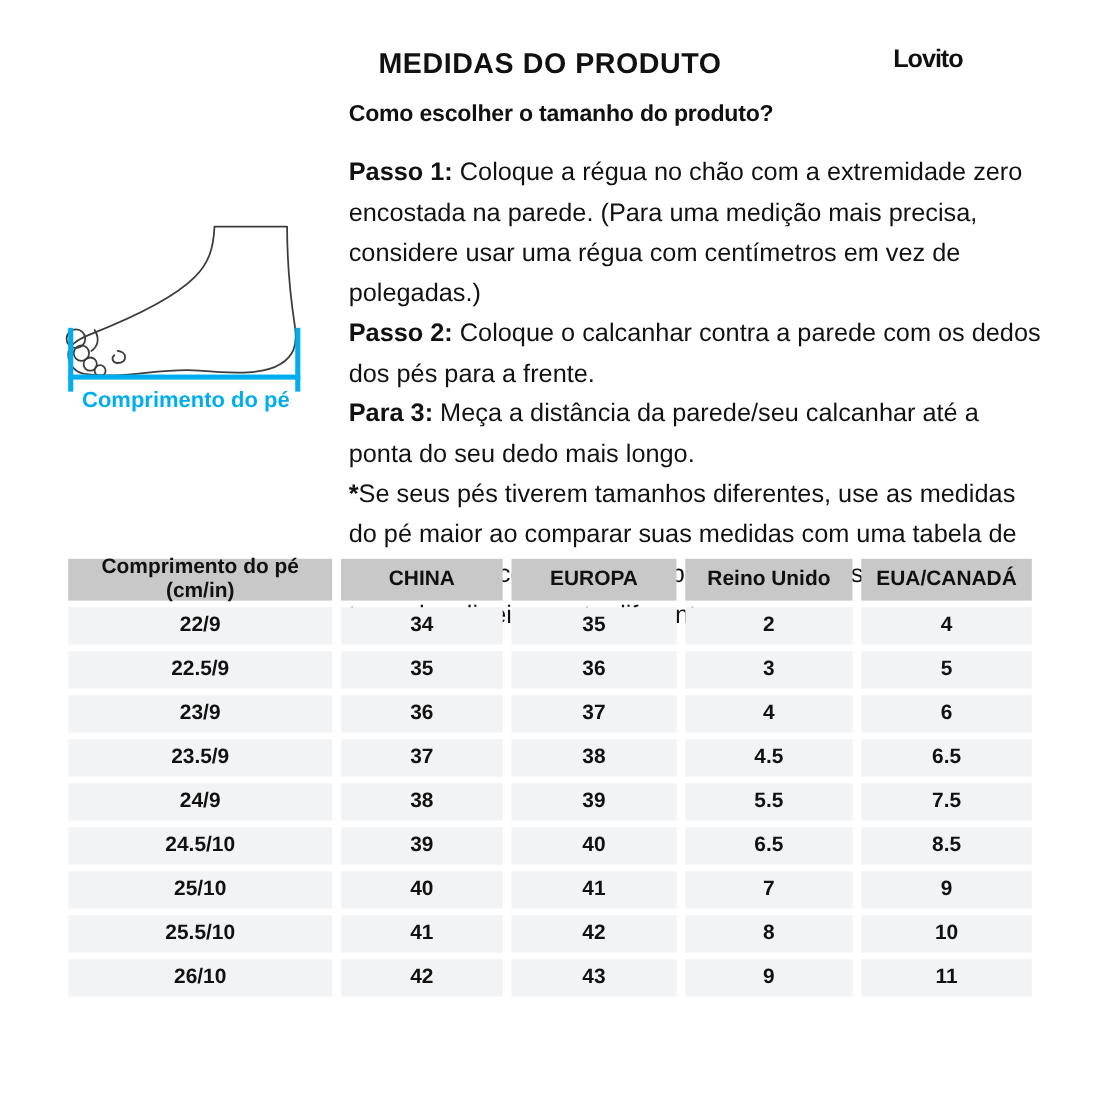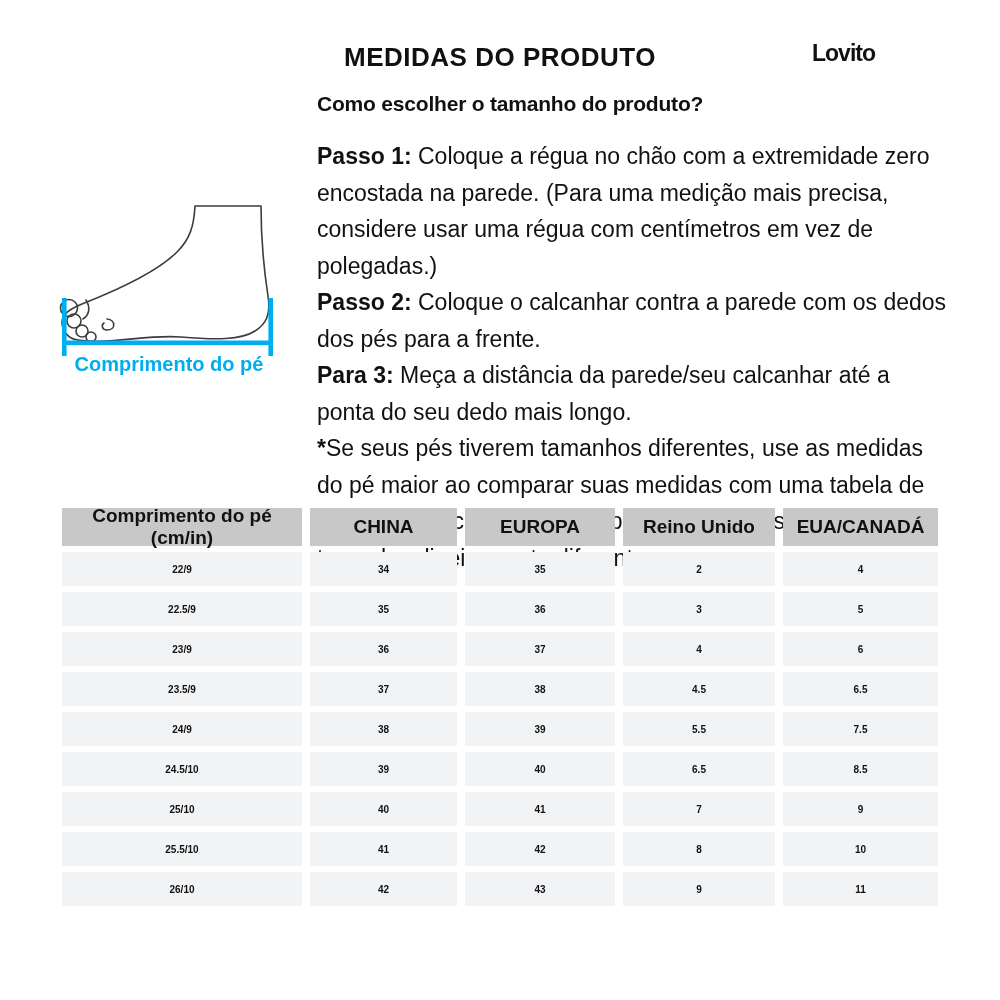--- a/index.html
+++ b/index.html
@@ -54,21 +54,21 @@
     display:grid;
     grid-template-columns:240px 147px 150px 152px 155px;
     column-gap:8px;row-gap:6px;
   }
   .tr{display:contents;}
   .th,.td{
     display:flex;align-items:center;justify-content:center;
     font-weight:bold;text-align:center;
   }
   .th{background:var(--table-header-bg);height:38px;font-size:19px;}
-  .td{background:var(--table-row-bg);height:34px;font-size:10px;}
+  .td{background:var(--table-row-bg);height:34px;font-size:19px;}
 
   .footnote{
     position:absolute;left:69px;top:930px;width:900px;
     font-size:18px;font-weight:bold;letter-spacing:-.2px;
   }
 </style>
 </head>
 <body>
 
 <div class="page">

